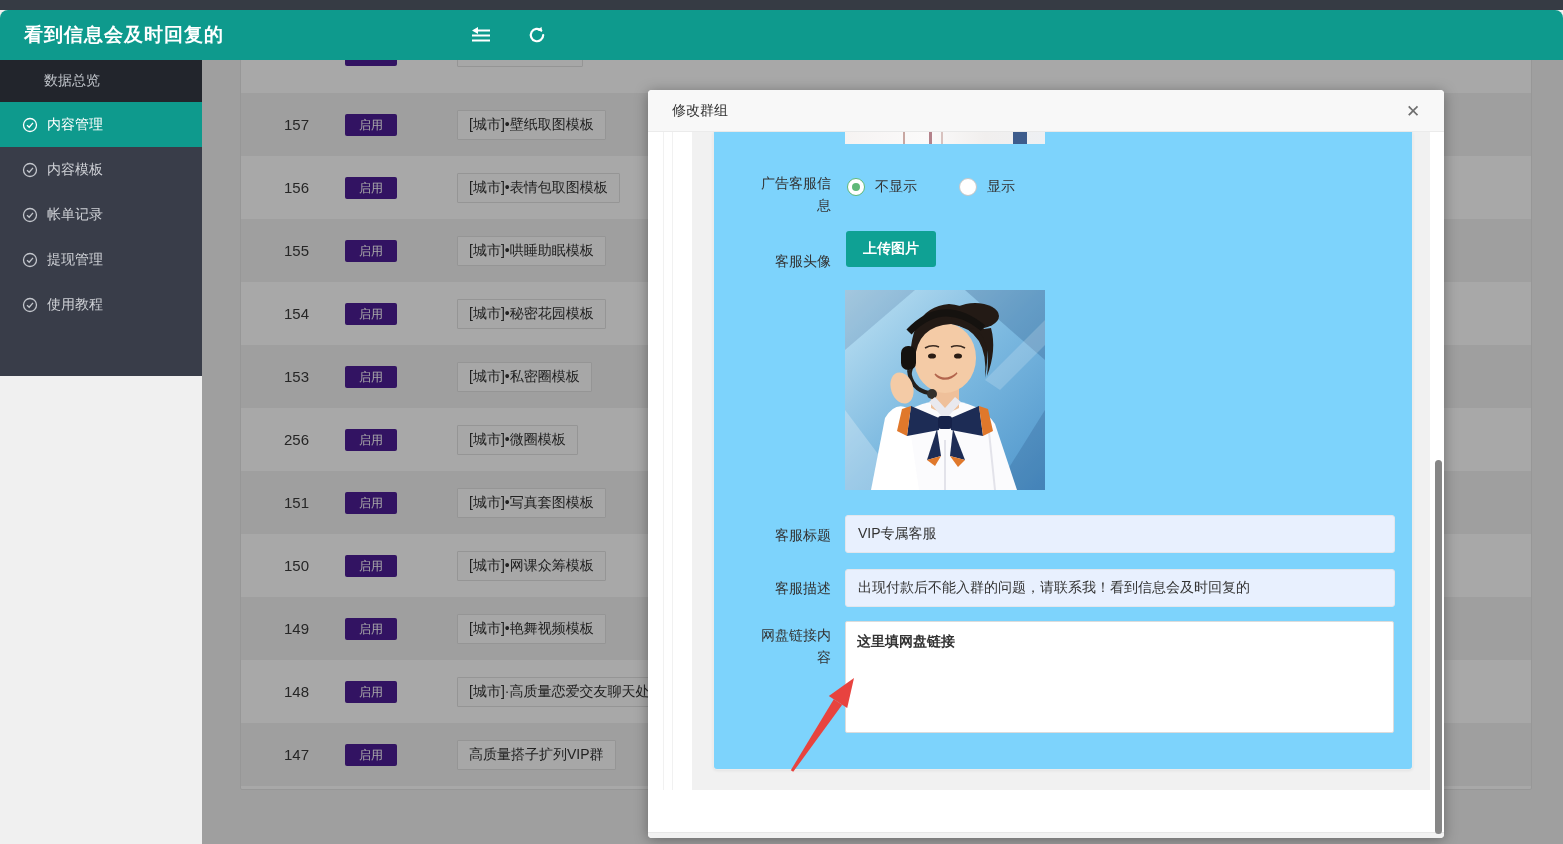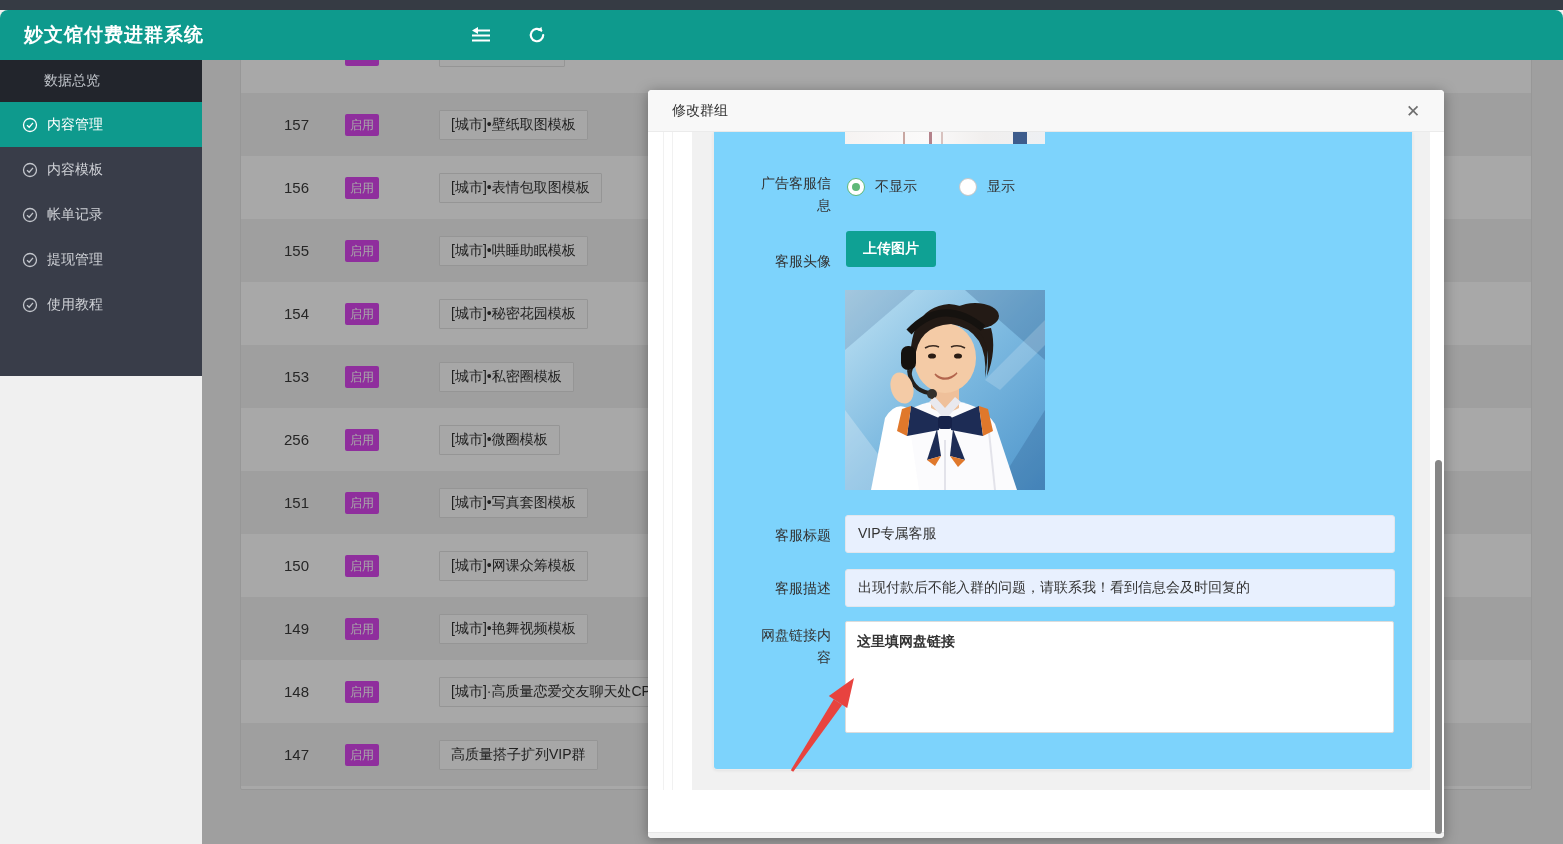--- a/index.html
+++ b/index.html
@@ -25,21 +25,21 @@
   .caret-up { position:absolute; right:16px; top:50%; margin-top:-3px; width:0; height:0;
               border-left:6px solid transparent; border-right:6px solid transparent; border-bottom:7px solid #ffffff; }
 
   
   .content { position:absolute; left:202px; top:60px; width:1361px; height:784px; background:#f2f2f2; z-index:1; }
   .table-card { position:absolute; left:38px; top:-10px; width:1292px; height:740px; background:#fff;
                 border:1px solid #e6e6e6; border-radius:2px; overflow:hidden; }
   .trow { height:63px; display:flex; align-items:center; }
   .trow:nth-child(even) { background:#f2f2f2; }
   .trow .num { width:68px; text-align:right; font-size:15px; color:#3a3a3a; }
-  .badge { margin-left:36px; width:34px; height:22px; line-height:22px; text-align:center; background:#d946ef;
+  .badge { margin-left:36px; width:52px; height:22px; line-height:22px; text-align:center; background:#4c1d95;
            color:#fff; font-size:12px; border-radius:2px; flex:0 0 auto; }
   .namebox { margin-left:60px; border:1px solid #e2e2e2; background:#fdfdfd; color:#333; font-size:14px;
              padding:5px 11px; border-radius:1px; white-space:nowrap; }
   .trow.partial { height:42px; align-items:flex-start; }
   .trow.partial .cells { margin-top:-8px; }
   .trow.partial .badge { height:22px; }
   .trow.partial .namebox { width:126px; height:24px; padding:0; }
 
   
   .dim { position:absolute; left:202px; top:60px; width:1361px; height:784px; background:rgba(0,0,0,0.34); z-index:5; }
@@ -178,21 +178,21 @@
             <span class="namebox">高质量搭子扩列VIP群</span>
           </div>
         </div>
       </div>
   </div>
 
   <div class="dim"></div>
 
   <div class="topstrip"></div>
   <div class="header">
-    <div class="header-title">妙文馆付费进群系统</div>
+    <div class="header-title">看到信息会及时回复的</div>
     <div class="header-icons">
       <div class="hicon">
         <svg width="20" height="16" viewBox="0 0 20 16">
           <path d="M7 3.5 H19" stroke="#fff" stroke-width="2" fill="none"></path>
           <path d="M1 8 L7 4.5 V11.5 Z" fill="#fff" transform="translate(0,-4.5)"></path>
           <path d="M1 8.5 H19 M1 13.5 H19" stroke="#fff" stroke-width="2" fill="none"></path>
         </svg>
       </div>
       <div class="hicon">
         <svg width="18" height="18" viewBox="0 0 18 18">

